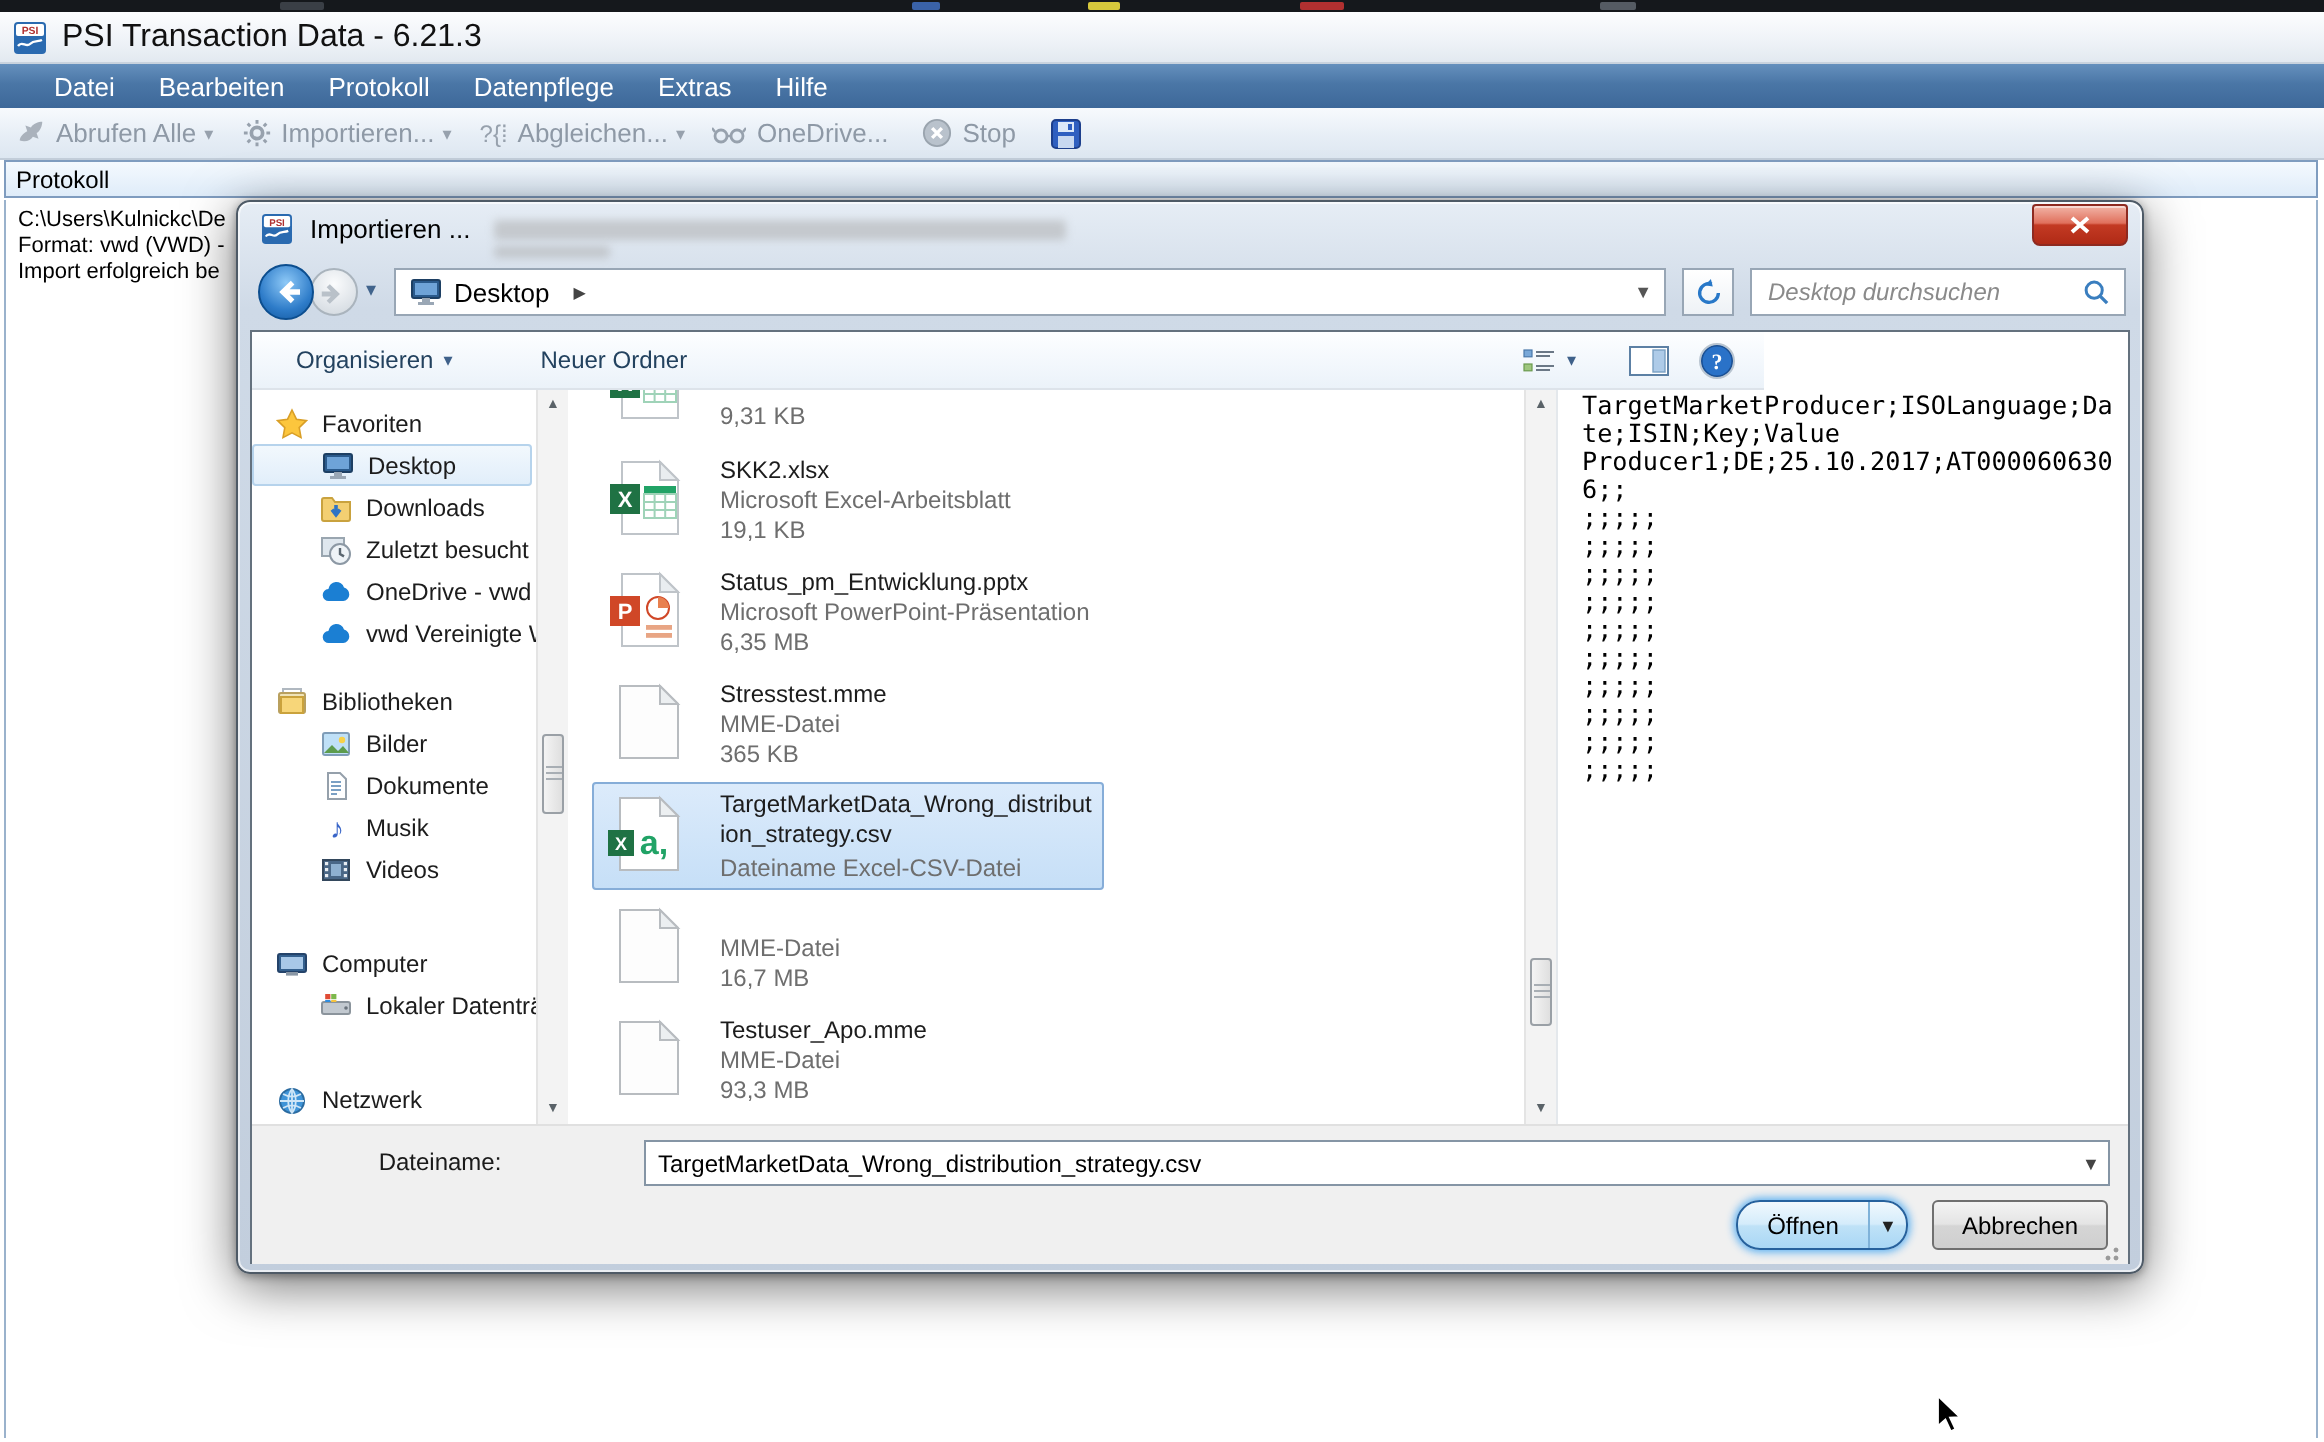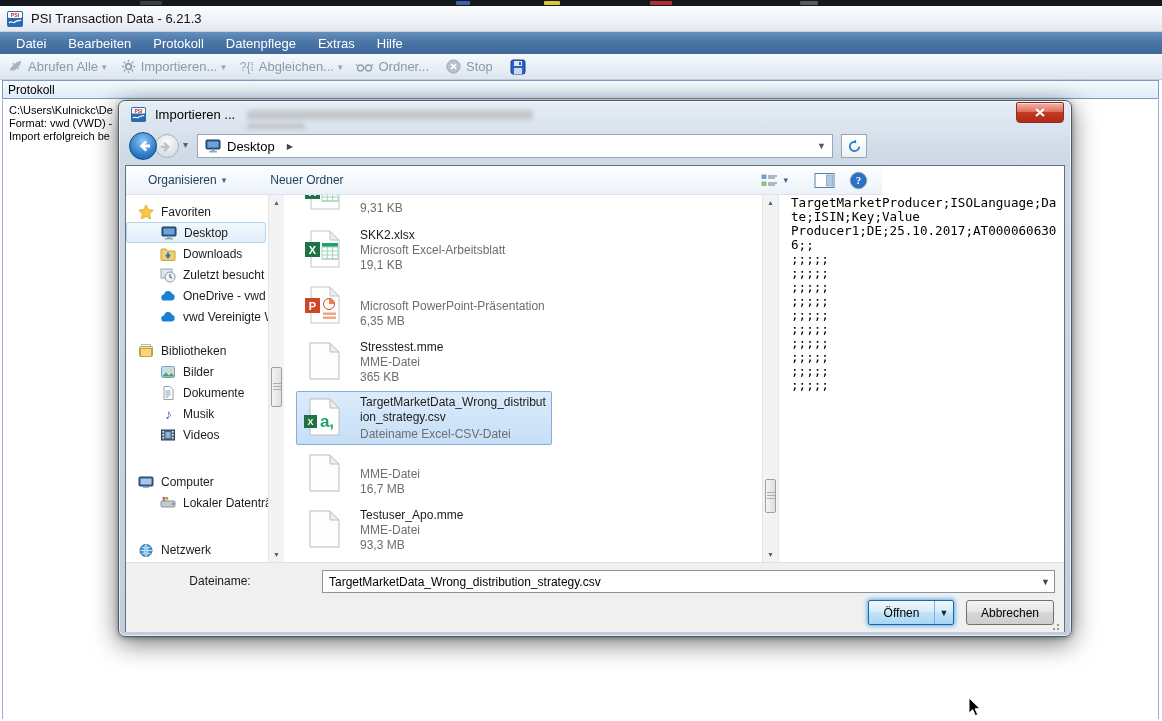--- a/index.html
+++ b/index.html
@@ -9,24 +9,24 @@
   svg{display:block}
 
   
   #desktop-strip{left:0;top:0;width:1162px;height:6px;background:#15181c}
   .dstrip{top:1px;height:4px;border-radius:1px}
 
   
   #app-titlebar{left:0;top:6px;width:1162px;height:26px;
     background:linear-gradient(180deg,#fcfdfe,#eef2f7 60%,#e2e9f0);border-bottom:1px solid #c9d3de;
     display:flex;align-items:center;padding-left:7px;box-sizing:border-box}
-  #app-title{margin-left:8px;font-size:13px;color:#111}
+  #app-title{margin-left:8px;font-size:16px;color:#111}
   #app-menubar{left:0;top:32px;width:1162px;height:22px;
     background:linear-gradient(180deg,#6590bd,#4a76a6 45%,#3d6899);
-    display:flex;align-items:center;padding-left:5px;box-sizing:border-box}
+    display:flex;align-items:center;padding-left:16px;box-sizing:border-box}
   .menu-item{color:#fff;font-size:13px;padding:2px 11px;cursor:default}
   #app-toolbar{left:0;top:54px;width:1162px;height:26px;
     background:linear-gradient(180deg,#f7fafd,#e7eef6 55%,#dde7f1);border-bottom:1px solid #c2cdd9;
     display:flex;align-items:center;padding-left:8px;box-sizing:border-box;color:#8e99a6;font-size:13px}
   .tb-group{display:flex;align-items:center;margin-right:14px}
   .tb-label{margin:0 3px 0 5px}
   .tb-caret{font-size:9px;color:#97a1ad;margin-left:1px}
 
   
   #protokoll-header{left:2px;top:80px;width:1157px;height:19px;
@@ -120,21 +120,21 @@
 
   
   #dlg-footer{left:0;top:396px;width:938px;height:70px;background:#f0f0f0;border-top:1px solid #e0e0e0;box-sizing:border-box}
   #filename-label{position:absolute;left:0;top:11px;width:188px;text-align:center;font-size:12px;color:#1a1a1a}
   #filename-combo{position:absolute;left:196px;top:7px;width:733px;height:23px;background:#fff;
     border:1px solid #8595a5;box-sizing:border-box;display:flex;align-items:center}
   #filename-input{flex:1;border:none;outline:none;background:transparent;font-family:"Liberation Sans",sans-serif;
     font-size:12px;color:#000;padding:0 0 0 6px}
   #filename-drop{width:17px;text-align:center;font-size:9px;color:#444}
   #open-btn{position:absolute;left:742px;top:37px;width:86px;height:25px;display:flex;
-    border:1px solid #26619d;border-radius:2px;box-sizing:border-box;
+    border:1px solid #26619d;border-radius:12px;box-sizing:border-box;
     background:linear-gradient(180deg,#f1f8fd,#d4ecfb 48%,#bfe2f7 52%,#a9d7f5);
     box-shadow:0 0 4px 1px #56aef2}
   #open-main{flex:1;display:flex;align-items:center;justify-content:center;font-size:12px;color:#000}
   #open-split{width:18px;border-left:1px solid #7fb2d9;display:flex;align-items:center;justify-content:center;
     font-size:9px;color:#222}
   #cancel-btn{position:absolute;left:840px;top:37px;width:88px;height:25px;
     border:1px solid #707070;border-radius:3px;box-sizing:border-box;
     background:linear-gradient(180deg,#f4f4f4,#e4e4e4 48%,#d5d5d5 52%,#cfcfcf);
     display:flex;align-items:center;justify-content:center;font-size:12px;color:#000}
   #resize-grip{position:absolute;left:922px;top:56px;width:12px;height:12px;
@@ -208,21 +208,21 @@
       <span class="tb-caret">▾</span>
     </span>
     <span class="tb-group">
       <span>
           <svg width="17" height="13" viewBox="0 0 17 13">
             <circle cx="4.5" cy="8" r="3" fill="none" stroke="#97a1ad" stroke-width="1.4"></circle>
             <circle cx="12.5" cy="8" r="3" fill="none" stroke="#97a1ad" stroke-width="1.4"></circle>
             <path d="M7.5 8h2M1.5 6L0 4M15.5 6L17 4" stroke="#97a1ad" stroke-width="1.2" fill="none"></path>
           </svg>
         </span>
-      <span class="tb-label">Ordner...</span>
+      <span class="tb-label">OneDrive...</span>
     </span>
     <span class="tb-group">
       <span>
           <svg width="15" height="15" viewBox="0 0 16 16">
             <circle cx="8" cy="8" r="7" fill="#b9c2cc" stroke="#9aa4ae"></circle>
             <path d="M5.4 5.4l5.2 5.2M10.6 5.4l-5.2 5.2" stroke="#fff" stroke-width="1.8"></path>
           </svg>
         </span>
       <span class="tb-label">Stop</span>
     </span>
@@ -290,20 +290,29 @@
       </span>
       <span id="bc-label">Desktop</span>
       <span id="bc-caret">▶</span>
       <span id="bc-drop">▼</span>
     </div>
     <div class="abs" id="refresh-btn">
       <span>
           <svg width="15" height="15" viewBox="0 0 16 16">
             <path d="M13 8A5 5 0 1 1 9.5 3.2" fill="none" stroke="#2878c8" stroke-width="1.8"></path>
             <path d="M9 0.5l1 4-4-.6z" fill="#2878c8"></path>
+          </svg>
+        </span>
+    </div>
+    <div class="abs" id="search-box">
+      <input id="search-input" placeholder="Desktop durchsuchen" style="">
+      <span>
+          <svg width="15" height="15" viewBox="0 0 16 16">
+            <circle cx="6.5" cy="6.5" r="4.3" fill="none" stroke="#3a7ebf" stroke-width="1.6"></circle>
+            <path d="M9.8 9.8l3.6 3.6" stroke="#3a7ebf" stroke-width="1.8"></path>
           </svg>
         </span>
     </div>
 
     <div class="abs" id="dlg-client">
 
       <div class="abs" id="cmdbar">
         <span id="organize-btn">
           <span>Organisieren</span>
           <span class="cmd-caret">▾</span>
@@ -536,20 +545,21 @@
                   <path d="M9 2h19l9 9v27H9z" fill="#fff" stroke="#bfc4c9"></path>
                   <path d="M28 2l9 9h-9z" fill="#e9edf0" stroke="#bfc4c9"></path>
                   <rect x="3" y="13" width="15" height="15" fill="#d04727"></rect>
                   <text x="10.5" y="24.5" font-size="11" font-weight="bold" fill="#fff" text-anchor="middle" font-family="Liberation Sans">P</text>
                   <circle cx="27" cy="19" r="5.5" fill="#fff" stroke="#d04727"></circle>
                   <path d="M27 19v-5.5a5.5 5.5 0 0 1 5.5 5.5z" fill="#e8804f"></path>
                   <rect x="21" y="27.5" width="13" height="2.4" fill="#e8a584"></rect>
                   <rect x="21" y="31.5" width="13" height="2.4" fill="#e8a584"></rect>
                 </svg>
             </span>
+            <span class="fname">Status_pm_Entwicklung.pptx</span>
             <span class="ftype">Microsoft PowerPoint-Präsentation</span>
             <span class="fsize">6,35 MB</span>
           </div>
 
           <div class="fitem">
             <span class="fico">
               <svg width="40" height="40" viewBox="0 0 40 40">
                   <path d="M8 2h20l9 9v27H8z" fill="#fdfdfd" stroke="#b8bcc0"></path>
                   <path d="M28 2l9 9h-9z" fill="#eceff1" stroke="#b8bcc0"></path>
                 </svg>

